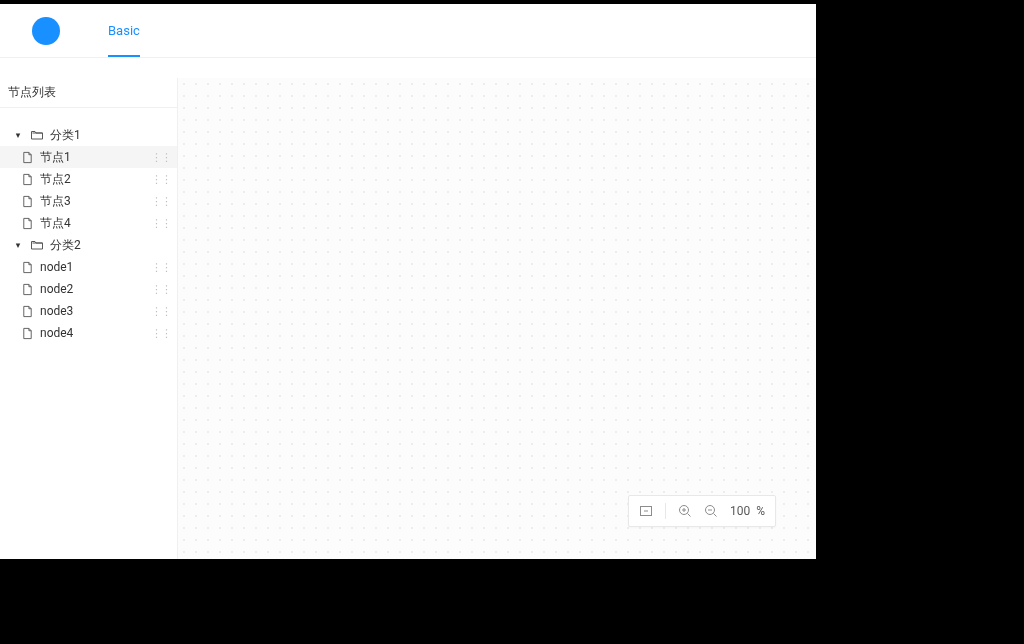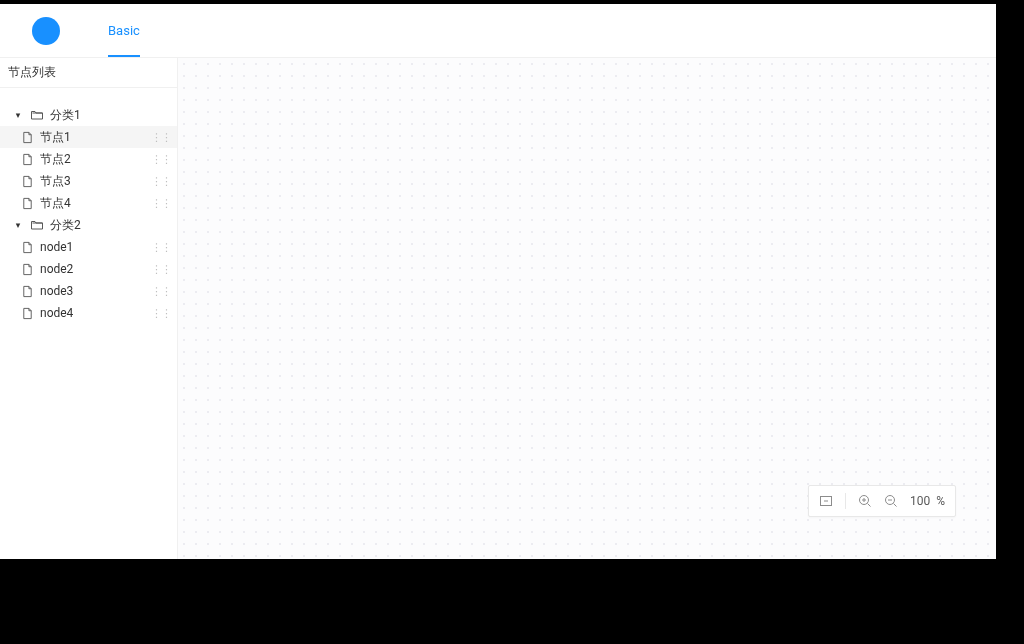--- a/index.html
+++ b/index.html
@@ -9,21 +9,21 @@
       color: #333;
       background: #000;
       width: 1024px;
       height: 644px;
       overflow: hidden;
     }
     .app-frame {
       position: absolute;
       top: 4px;
       left: 0;
-      width: 996px;
+      width: 816px;
       height: 555px;
       background: #fff;
       display: flex;
       flex-direction: column;
     }
     .header {
       height: 54px;
       border-bottom: 1px solid #f0f0f0;
       display: flex;
       align-items: center;
@@ -61,20 +61,21 @@
       bottom: 0;
       left: 0;
       right: 0;
       height: 2px;
       background: #1890ff;
     }
     .content {
       flex: 1;
       display: flex;
       overflow: hidden;
+      margin-top: 20px;
     }
     .sidebar {
       width: 178px;
       border-right: 1px solid #f0f0f0;
       display: flex;
       flex-direction: column;
     }
     .sidebar-title {
       padding: 6px 8px;
       font-size: 12px;
@@ -134,21 +135,21 @@
     .canvas {
       flex: 1;
       background: #fcfcfd;
       background-image: radial-gradient(#ececf1 1px, transparent 1px);
       background-size: 12px 12px;
       position: relative;
     }
     .zoom-controls {
       position: absolute;
       right: 40px;
-      bottom: 42px;
+      bottom: 32px;
       height: 32px;
       background: #fff;
       border: 1px solid #e8e8e8;
       border-radius: 2px;
       display: flex;
       align-items: center;
       padding: 0 10px;
       gap: 12px;
       font-size: 12px;
       color: #595959;

